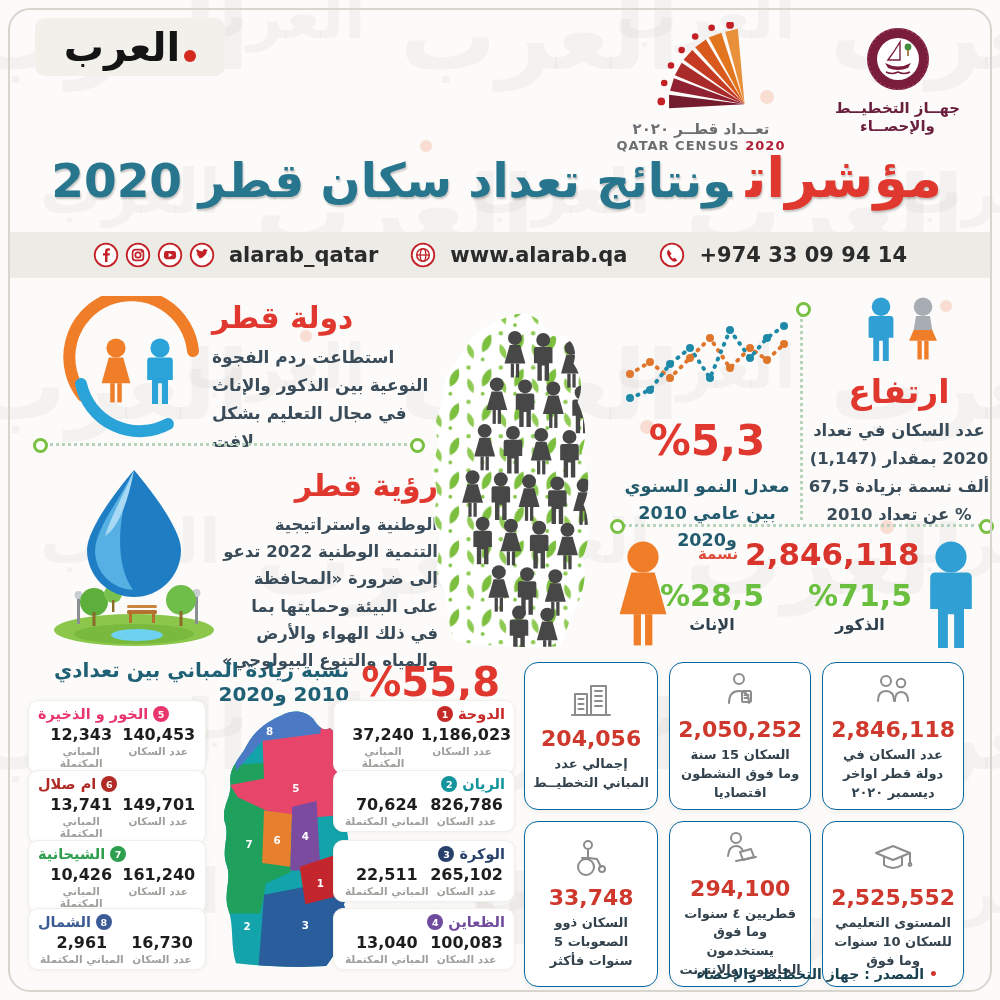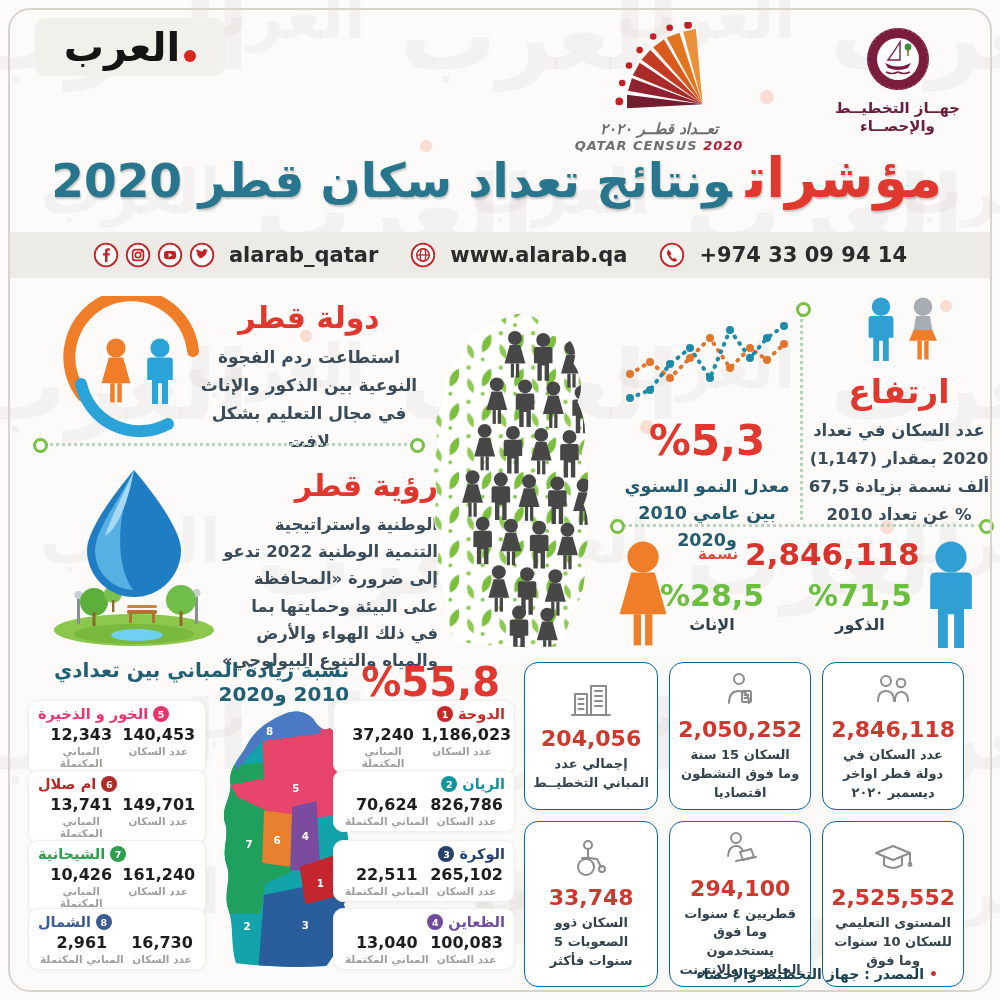--- a/index.html
+++ b/index.html
@@ -8,39 +8,39 @@
   .frame{position:absolute;inset:8px;border:2px solid #d8d5cf;border-radius:22px;pointer-events:none;z-index:3;}
   .wm-layer{position:absolute;inset:0;z-index:0;overflow:hidden;}
   .wm{position:absolute;font-weight:bold;color:rgba(110,100,92,0.055);white-space:nowrap;}
   .wmdot{position:absolute;border-radius:50%;background:rgba(243,152,122,0.30);}
   .layer{position:absolute;inset:0;z-index:1;}
 
   
   .alarab-logo{position:absolute;left:35px;top:18px;width:190px;height:58px;background:#f2f0ea;border-radius:10px;display:flex;align-items:center;justify-content:center;gap:4px;}
   .alarab-logo .txt{font-size:40px;font-weight:bold;color:#141414;line-height:1;}
   .logo-dot{width:12px;height:12px;border-radius:50%;background:#d5281f;margin-top:18px;}
-  .census-logo{position:absolute;left:564px;top:22px;width:190px;text-align:center;font-style:italic;}
+  .census-logo{position:absolute;left:606px;top:22px;width:190px;text-align:center;}
   .census-ar{font-size:15px;font-weight:bold;color:#6d6e71;margin-top:2px;}
   .census-en{font-size:13px;font-weight:bold;color:#6d6e71;letter-spacing:1px;}
   .census-en .yr{color:#b01e36;}
   .psa-logo{position:absolute;left:800px;top:26px;width:195px;text-align:center;}
   .psa-ar{font-size:15px;font-weight:bold;color:#6b1f3e;margin-top:3px;}
   .psa-en{font-size:12.5px;font-weight:bold;color:#58595b;}
 
   .main-title{position:absolute;top:146px;right:58px;direction:rtl;font-weight:bold;font-size:55px;text-shadow:1px 2px 2px rgba(0,0,0,0.22);white-space:nowrap;}
   .main-title .hl{color:#e0382e;}
   .main-title .rest{color:#27768d;margin-right:14px;font-size:47px;}
 
   .social-bar{position:absolute;top:232px;left:10px;right:10px;height:46px;background:#edebe5;display:flex;align-items:center;justify-content:center;direction:ltr;z-index:1;}
   .social-bar .grp{display:flex;align-items:center;gap:6px;margin:0 16px;}
   .social-bar .label{font-size:21px;font-weight:bold;color:#2b2b2b;margin-left:8px;}
 
   
   .sec-state-icon{position:absolute;left:62px;top:296px;}
-  .sec-state-text{position:absolute;left:196px;top:300px;width:226px;text-align:center;direction:rtl;}
+  .sec-state-text{position:absolute;left:212px;top:300px;width:226px;text-align:left;direction:rtl;}
   .sec-title{color:#e0382e;font-weight:bold;font-size:30px;margin-bottom:8px;}
   .sec-body{color:#3a4c59;font-size:17px;font-weight:bold;line-height:1.65;}
   .sep-h{position:absolute;border-top:3px dotted #b7d3ba;}
   .sep-h .dot,.sep-v .dot{position:absolute;width:9px;height:9px;border:3px solid #7ac143;border-radius:50%;background:#fff;top:-8px;}
   .sep-h .dl{left:-12px;} .sep-h .dr{right:-12px;}
   .sep-v{position:absolute;border-left:3px dotted #b7d3ba;}
   .sep-v .dot{left:-7.5px;top:-12px;}
   .sec-vision-icon{position:absolute;left:48px;top:462px;}
   .sec-vision-text{position:absolute;left:222px;top:468px;width:216px;text-align:right;direction:rtl;}
   .sec-vision-text .sec-body{font-size:16.5px;}

